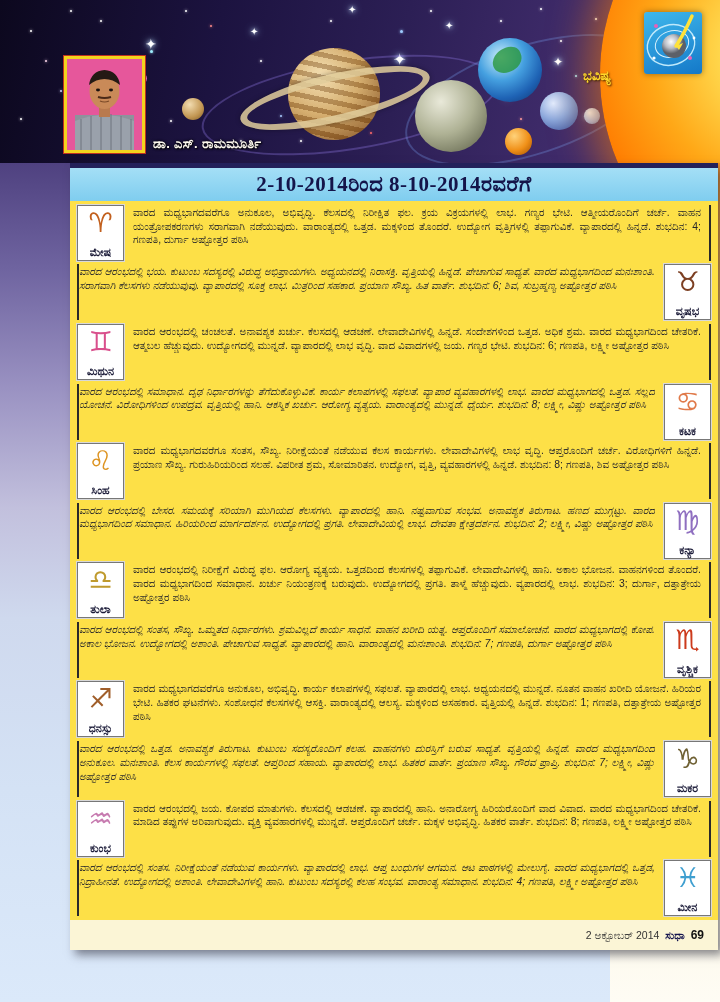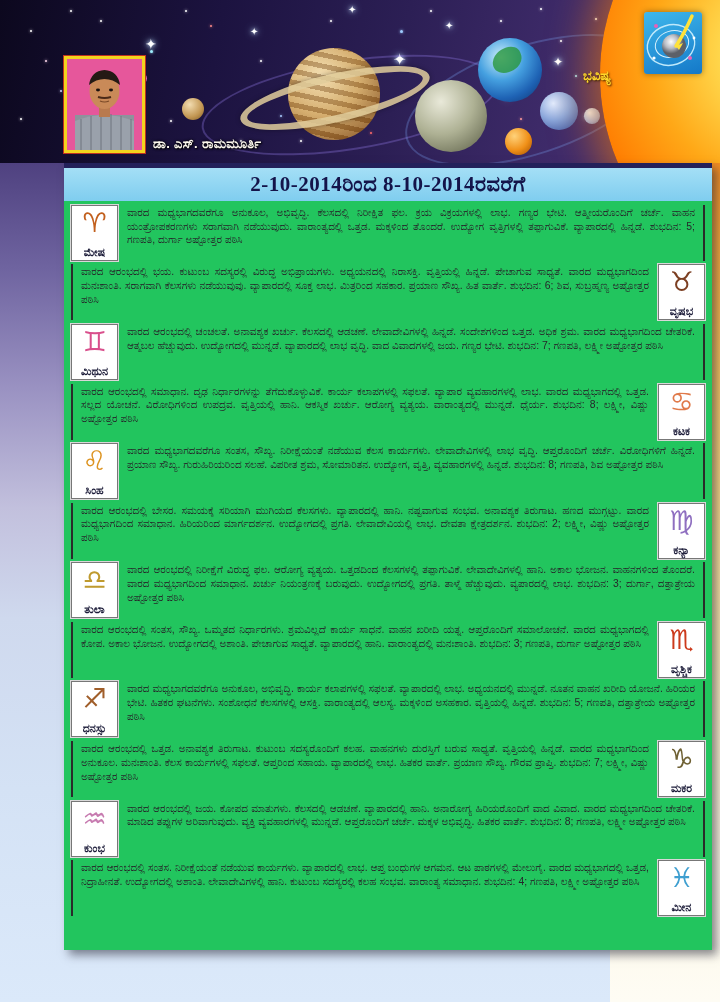--- a/index.html
+++ b/index.html
@@ -52,39 +52,39 @@
   .photo-frame svg { display:block; width:100%; height:100%; }
   .author-name { position:absolute; left:153px; top:136px; z-index:6; font-size:13px; font-weight:bold;
     color:#fdf8ee; text-shadow:1px 1px 2px #000,0 0 3px #000; letter-spacing:.3px; }
   .bhavishya { position:absolute; left:583px; top:68px; z-index:6; font-size:13px; font-weight:bold;
     color:#ffd82a; text-shadow:1px 1px 2px #402000; }
   .comet-badge { position:absolute; left:644px; top:12px; width:58px; height:62px; z-index:6;
     background:linear-gradient(160deg,#3fb8ec,#1478c8); border-radius:3px; box-shadow:0 0 6px rgba(0,0,0,.4); }
   .comet-badge svg { display:block; width:100%; height:100%; }
 
   
-  .panel { position:absolute; left:64px; top:163px; width:648px; height:787px; z-index:7;
-    background:#22c55e; box-shadow:5px 5px 9px rgba(40,40,55,.55); }
+  .panel { position:absolute; left:70px; top:163px; width:648px; height:787px; z-index:7;
+    background:#fde047; box-shadow:5px 5px 9px rgba(40,40,55,.55); }
   .title-bar { height:38px; border-top:5px solid #23215a;
     background:linear-gradient(to bottom,#a4dff6,#7fcdef);
     font-family:"Liberation Serif","DejaVu Serif",serif; font-weight:bold; font-size:21px;
     color:#14144a; text-align:center; line-height:32px; letter-spacing:.5px; }
   .rows { position:absolute; left:0; right:0; top:38px; bottom:30px; display:flex;
     flex-direction:column; justify-content:space-around; padding:2px 7px 2px 7px; }
   .row { display:flex; align-items:stretch; height:56px; }
   .sign-box { width:47px; flex:0 0 47px; display:flex; flex-direction:column;
     border:1px solid #777; box-shadow:0 0 0 1px #d8d8d8; background:#fff; }
   .sign-art { flex:1; text-align:center; font-size:27px; line-height:34px;
     font-family:"DejaVu Sans",sans-serif; }
   .sign-label { font-size:11px; font-weight:bold; text-align:center; color:#1b1b38; padding-bottom:1px;
     line-height:13px; }
   .sign-text { flex:1; font-size:10.4px; line-height:13.8px; color:#26262a; overflow:hidden;
     padding-top:1px; text-align:justify; }
   .row.icon-left .sign-text { margin-left:9px; padding-right:8px; border-right:2px solid #2a2a2a; }
-  .row.icon-right .sign-text { margin-right:9px; padding-left:8px; border-left:2px solid #2a2a2a; }
+  .row.icon-right .sign-text { margin-right:9px; border-left:2px solid #2a2a2a;font-style:italic; }
   .footer { position:absolute; left:0; right:0; bottom:0; height:30px; background:#fbf5d6;
     text-align:right; padding-right:14px; font-size:10.5px; line-height:30px; color:#333; }
   .footer .mag { font-weight:bold; color:#14144e; margin:0 3px; }
   .footer .pg { font-weight:bold; color:#111; font-size:12px; }
 </style>
 </head>
 <body>
 
 <div class="page">
   <div class="left-bg"></div>
@@ -191,35 +191,35 @@
   </div>
 
   <div class="panel">
     <div class="title-bar">2-10-2014ರಿಂದ 8-10-2014ರವರೆಗೆ</div>
     <div class="rows" id="rows">
         <div class="row icon-left">
           <div class="sign-box">
             <div class="sign-art" style="color: rgb(194, 96, 30);">♈</div>
             <div class="sign-label">ಮೇಷ</div>
           </div>
-          <div class="sign-text">ವಾರದ ಮಧ್ಯಭಾಗದವರೆಗೂ ಅನುಕೂಲ, ಅಭಿವೃದ್ಧಿ. ಕೆಲಸದಲ್ಲಿ ನಿರೀಕ್ಷಿತ ಫಲ. ಕ್ರಯ ವಿಕ್ರಯಗಳಲ್ಲಿ ಲಾಭ. ಗಣ್ಯರ ಭೇಟಿ. ಆತ್ಮೀಯರೊಂದಿಗೆ ಚರ್ಚೆ. ವಾಹನ ಯಂತ್ರೋಪಕರಣಗಳು ಸರಾಗವಾಗಿ ನಡೆಯುವುದು. ವಾರಾಂತ್ಯದಲ್ಲಿ ಒತ್ತಡ. ಮಕ್ಕಳಿಂದ ತೊಂದರೆ. ಉದ್ಯೋಗ ವೃತ್ತಿಗಳಲ್ಲಿ ತಪ್ಪಾಗುವಿಕೆ. ವ್ಯಾಪಾರದಲ್ಲಿ ಹಿನ್ನಡೆ. ಶುಭದಿನ: 5; ಗಣಪತಿ, ದುರ್ಗಾ ಅಷ್ಟೋತ್ತರ ಪಠಿಸಿ</div>
+          <div class="sign-text">ವಾರದ ಮಧ್ಯಭಾಗದವರೆಗೂ ಅನುಕೂಲ, ಅಭಿವೃದ್ಧಿ. ಕೆಲಸದಲ್ಲಿ ನಿರೀಕ್ಷಿತ ಫಲ. ಕ್ರಯ ವಿಕ್ರಯಗಳಲ್ಲಿ ಲಾಭ. ಗಣ್ಯರ ಭೇಟಿ. ಆತ್ಮೀಯರೊಂದಿಗೆ ಚರ್ಚೆ. ವಾಹನ ಯಂತ್ರೋಪಕರಣಗಳು ಸರಾಗವಾಗಿ ನಡೆಯುವುದು. ವಾರಾಂತ್ಯದಲ್ಲಿ ಒತ್ತಡ. ಮಕ್ಕಳಿಂದ ತೊಂದರೆ. ಉದ್ಯೋಗ ವೃತ್ತಿಗಳಲ್ಲಿ ತಪ್ಪಾಗುವಿಕೆ. ವ್ಯಾಪಾರದಲ್ಲಿ ಹಿನ್ನಡೆ. ಶುಭದಿನ: 4; ಗಣಪತಿ, ದುರ್ಗಾ ಅಷ್ಟೋತ್ತರ ಪಠಿಸಿ</div>
         </div>
         <div class="row icon-right">
           <div class="sign-text">ವಾರದ ಆರಂಭದಲ್ಲಿ ಭಯ. ಕುಟುಂಬ ಸದಸ್ಯರಲ್ಲಿ ವಿರುದ್ಧ ಅಭಿಪ್ರಾಯಗಳು. ಅಧ್ಯಯನದಲ್ಲಿ ನಿರಾಸಕ್ತಿ. ವೃತ್ತಿಯಲ್ಲಿ ಹಿನ್ನಡೆ. ಪೇಚಾಗುವ ಸಾಧ್ಯತೆ. ವಾರದ ಮಧ್ಯಭಾಗದಿಂದ ಮನಃಶಾಂತಿ. ಸರಾಗವಾಗಿ ಕೆಲಸಗಳು ನಡೆಯುವುವು. ವ್ಯಾಪಾರದಲ್ಲಿ ಸೂಕ್ತ ಲಾಭ. ಮಿತ್ರರಿಂದ ಸಹಕಾರ. ಪ್ರಯಾಣ ಸೌಖ್ಯ. ಹಿತ ವಾರ್ತೆ. ಶುಭದಿನ: 6; ಶಿವ, ಸುಬ್ರಹ್ಮಣ್ಯ ಅಷ್ಟೋತ್ತರ ಪಠಿಸಿ</div>
           <div class="sign-box">
             <div class="sign-art" style="color: rgb(124, 63, 34);">♉</div>
             <div class="sign-label">ವೃಷಭ</div>
           </div>
         </div>
         <div class="row icon-left">
           <div class="sign-box">
             <div class="sign-art" style="color: rgb(217, 79, 140);">♊</div>
             <div class="sign-label">ಮಿಥುನ</div>
           </div>
-          <div class="sign-text">ವಾರದ ಆರಂಭದಲ್ಲಿ ಚಂಚಲತೆ. ಅನಾವಶ್ಯಕ ಖರ್ಚು. ಕೆಲಸದಲ್ಲಿ ಆಡಚಣೆ. ಲೇವಾದೇವಿಗಳಲ್ಲಿ ಹಿನ್ನಡೆ. ಸಂದೇಶಗಳಿಂದ ಒತ್ತಡ. ಅಧಿಕ ಶ್ರಮ. ವಾರದ ಮಧ್ಯಭಾಗದಿಂದ ಚೇತರಿಕೆ. ಆತ್ಮಬಲ ಹೆಚ್ಚುವುದು. ಉದ್ಯೋಗದಲ್ಲಿ ಮುನ್ನಡೆ. ವ್ಯಾಪಾರದಲ್ಲಿ ಲಾಭ ವೃದ್ಧಿ. ವಾದ ವಿವಾದಗಳಲ್ಲಿ ಜಯ. ಗಣ್ಯರ ಭೇಟಿ. ಶುಭದಿನ: 7; ಗಣಪತಿ, ಲಕ್ಷ್ಮೀ ಅಷ್ಟೋತ್ತರ ಪಠಿಸಿ</div>
+          <div class="sign-text">ವಾರದ ಆರಂಭದಲ್ಲಿ ಚಂಚಲತೆ. ಅನಾವಶ್ಯಕ ಖರ್ಚು. ಕೆಲಸದಲ್ಲಿ ಆಡಚಣೆ. ಲೇವಾದೇವಿಗಳಲ್ಲಿ ಹಿನ್ನಡೆ. ಸಂದೇಶಗಳಿಂದ ಒತ್ತಡ. ಅಧಿಕ ಶ್ರಮ. ವಾರದ ಮಧ್ಯಭಾಗದಿಂದ ಚೇತರಿಕೆ. ಆತ್ಮಬಲ ಹೆಚ್ಚುವುದು. ಉದ್ಯೋಗದಲ್ಲಿ ಮುನ್ನಡೆ. ವ್ಯಾಪಾರದಲ್ಲಿ ಲಾಭ ವೃದ್ಧಿ. ವಾದ ವಿವಾದಗಳಲ್ಲಿ ಜಯ. ಗಣ್ಯರ ಭೇಟಿ. ಶುಭದಿನ: 6; ಗಣಪತಿ, ಲಕ್ಷ್ಮೀ ಅಷ್ಟೋತ್ತರ ಪಠಿಸಿ</div>
         </div>
         <div class="row icon-right">
           <div class="sign-text">ವಾರದ ಆರಂಭದಲ್ಲಿ ಸಮಾಧಾನ. ದೃಢ ನಿರ್ಧಾರಗಳನ್ನು ತೆಗೆದುಕೊಳ್ಳುವಿಕೆ. ಕಾರ್ಯ ಕಲಾಪಗಳಲ್ಲಿ ಸಫಲತೆ. ವ್ಯಾಪಾರ ವ್ಯವಹಾರಗಳಲ್ಲಿ ಲಾಭ. ವಾರದ ಮಧ್ಯಭಾಗದಲ್ಲಿ ಒತ್ತಡ. ಸಲ್ಲದ ಯೋಚನೆ. ವಿರೋಧಿಗಳಿಂದ ಉಪದ್ರವ. ವೃತ್ತಿಯಲ್ಲಿ ಹಾನಿ. ಆಕಸ್ಮಿಕ ಖರ್ಚು. ಆರೋಗ್ಯ ವ್ಯತ್ಯಯ. ವಾರಾಂತ್ಯದಲ್ಲಿ ಮುನ್ನಡೆ. ಧೈರ್ಯ. ಶುಭದಿನ: 8; ಲಕ್ಷ್ಮೀ, ವಿಷ್ಣು ಅಷ್ಟೋತ್ತರ ಪಠಿಸಿ</div>
           <div class="sign-box">
             <div class="sign-art" style="color: rgb(224, 122, 74);">♋</div>
             <div class="sign-label">ಕಟಕ</div>
           </div>
         </div>
         <div class="row icon-left">
           <div class="sign-box">
@@ -236,32 +236,32 @@
           </div>
         </div>
         <div class="row icon-left">
           <div class="sign-box">
             <div class="sign-art" style="color: rgb(191, 154, 46);">♎</div>
             <div class="sign-label">ತುಲಾ</div>
           </div>
           <div class="sign-text">ವಾರದ ಆರಂಭದಲ್ಲಿ ನಿರೀಕ್ಷೆಗೆ ವಿರುದ್ಧ ಫಲ. ಆರೋಗ್ಯ ವ್ಯತ್ಯಯ. ಒತ್ತಡದಿಂದ ಕೆಲಸಗಳಲ್ಲಿ ತಪ್ಪಾಗುವಿಕೆ. ಲೇವಾದೇವಿಗಳಲ್ಲಿ ಹಾನಿ. ಅಕಾಲ ಭೋಜನ. ವಾಹನಗಳಿಂದ ತೊಂದರೆ. ವಾರದ ಮಧ್ಯಭಾಗದಿಂದ ಸಮಾಧಾನ. ಖರ್ಚು ನಿಯಂತ್ರಣಕ್ಕೆ ಬರುವುದು. ಉದ್ಯೋಗದಲ್ಲಿ ಪ್ರಗತಿ. ತಾಳ್ಮೆ ಹೆಚ್ಚುವುದು. ವ್ಯಪಾರದಲ್ಲಿ ಲಾಭ. ಶುಭದಿನ: 3; ದುರ್ಗಾ, ದತ್ತಾತ್ರೇಯ ಅಷ್ಟೋತ್ತರ ಪಠಿಸಿ</div>
         </div>
         <div class="row icon-right">
-          <div class="sign-text">ವಾರದ ಆರಂಭದಲ್ಲಿ ಸಂತಸ, ಸೌಖ್ಯ. ಒಮ್ಮತದ ನಿರ್ಧಾರಗಳು. ಶ್ರಮವಿಲ್ಲದೆ ಕಾರ್ಯ ಸಾಧನೆ. ವಾಹನ ಖರೀದಿ ಯತ್ನ. ಆಪ್ತರೊಂದಿಗೆ ಸಮಾಲೋಚನೆ. ವಾರದ ಮಧ್ಯಭಾಗದಲ್ಲಿ ಕೋಪ. ಅಕಾಲ ಭೋಜನ. ಉದ್ಯೋಗದಲ್ಲಿ ಅಶಾಂತಿ. ಪೇಚಾಗುವ ಸಾಧ್ಯತೆ. ವ್ಯಾಪಾರದಲ್ಲಿ ಹಾನಿ. ವಾರಾಂತ್ಯದಲ್ಲಿ ಮನಃಶಾಂತಿ. ಶುಭದಿನ: 3; ಗಣಪತಿ, ದುರ್ಗಾ ಅಷ್ಟೋತ್ತರ ಪಠಿಸಿ</div>
+          <div class="sign-text">ವಾರದ ಆರಂಭದಲ್ಲಿ ಸಂತಸ, ಸೌಖ್ಯ. ಒಮ್ಮತದ ನಿರ್ಧಾರಗಳು. ಶ್ರಮವಿಲ್ಲದೆ ಕಾರ್ಯ ಸಾಧನೆ. ವಾಹನ ಖರೀದಿ ಯತ್ನ. ಆಪ್ತರೊಂದಿಗೆ ಸಮಾಲೋಚನೆ. ವಾರದ ಮಧ್ಯಭಾಗದಲ್ಲಿ ಕೋಪ. ಅಕಾಲ ಭೋಜನ. ಉದ್ಯೋಗದಲ್ಲಿ ಅಶಾಂತಿ. ಪೇಚಾಗುವ ಸಾಧ್ಯತೆ. ವ್ಯಾಪಾರದಲ್ಲಿ ಹಾನಿ. ವಾರಾಂತ್ಯದಲ್ಲಿ ಮನಃಶಾಂತಿ. ಶುಭದಿನ: 7; ಗಣಪತಿ, ದುರ್ಗಾ ಅಷ್ಟೋತ್ತರ ಪಠಿಸಿ</div>
           <div class="sign-box">
             <div class="sign-art" style="color: rgb(204, 58, 28);">♏</div>
             <div class="sign-label">ವೃಶ್ಚಿಕ</div>
           </div>
         </div>
         <div class="row icon-left">
           <div class="sign-box">
             <div class="sign-art" style="color: rgb(160, 94, 42);">♐</div>
             <div class="sign-label">ಧನಸ್ಸು</div>
           </div>
-          <div class="sign-text">ವಾರದ ಮಧ್ಯಭಾಗದವರೆಗೂ ಅನುಕೂಲ, ಅಭಿವೃದ್ಧಿ. ಕಾರ್ಯ ಕಲಾಪಗಳಲ್ಲಿ ಸಫಲತೆ. ವ್ಯಾಪಾರದಲ್ಲಿ ಲಾಭ. ಅಧ್ಯಯನದಲ್ಲಿ ಮುನ್ನಡೆ. ನೂತನ ವಾಹನ ಖರೀದಿ ಯೋಜನೆ. ಹಿರಿಯರ ಭೇಟಿ. ಹಿತಕರ ಘಟನೆಗಳು. ಸಂಶೋಧನೆ ಕೆಲಸಗಳಲ್ಲಿ ಆಸಕ್ತಿ. ವಾರಾಂತ್ಯದಲ್ಲಿ ಆಲಸ್ಯ. ಮಕ್ಕಳಿಂದ ಅಸಹಕಾರ. ವೃತ್ತಿಯಲ್ಲಿ ಹಿನ್ನಡೆ. ಶುಭದಿನ: 5; ಗಣಪತಿ, ದತ್ತಾತ್ರೇಯ ಅಷ್ಟೋತ್ತರ ಪಠಿಸಿ</div>
+          <div class="sign-text">ವಾರದ ಮಧ್ಯಭಾಗದವರೆಗೂ ಅನುಕೂಲ, ಅಭಿವೃದ್ಧಿ. ಕಾರ್ಯ ಕಲಾಪಗಳಲ್ಲಿ ಸಫಲತೆ. ವ್ಯಾಪಾರದಲ್ಲಿ ಲಾಭ. ಅಧ್ಯಯನದಲ್ಲಿ ಮುನ್ನಡೆ. ನೂತನ ವಾಹನ ಖರೀದಿ ಯೋಜನೆ. ಹಿರಿಯರ ಭೇಟಿ. ಹಿತಕರ ಘಟನೆಗಳು. ಸಂಶೋಧನೆ ಕೆಲಸಗಳಲ್ಲಿ ಆಸಕ್ತಿ. ವಾರಾಂತ್ಯದಲ್ಲಿ ಆಲಸ್ಯ. ಮಕ್ಕಳಿಂದ ಅಸಹಕಾರ. ವೃತ್ತಿಯಲ್ಲಿ ಹಿನ್ನಡೆ. ಶುಭದಿನ: 1; ಗಣಪತಿ, ದತ್ತಾತ್ರೇಯ ಅಷ್ಟೋತ್ತರ ಪಠಿಸಿ</div>
         </div>
         <div class="row icon-right">
           <div class="sign-text">ವಾರದ ಆರಂಭದಲ್ಲಿ ಒತ್ತಡ. ಅನಾವಶ್ಯಕ ತಿರುಗಾಟ. ಕುಟುಂಬ ಸದಸ್ಯರೊಂದಿಗೆ ಕಲಹ. ವಾಹನಗಳು ದುರಸ್ತಿಗೆ ಬರುವ ಸಾಧ್ಯತೆ. ವೃತ್ತಿಯಲ್ಲಿ ಹಿನ್ನಡೆ. ವಾರದ ಮಧ್ಯಭಾಗದಿಂದ ಅನುಕೂಲ. ಮನಃಶಾಂತಿ. ಕೆಲಸ ಕಾರ್ಯಗಳಲ್ಲಿ ಸಫಲತೆ. ಆಪ್ತರಿಂದ ಸಹಾಯ. ವ್ಯಾಪಾರದಲ್ಲಿ ಲಾಭ. ಹಿತಕರ ವಾರ್ತೆ. ಪ್ರಯಾಣ ಸೌಖ್ಯ. ಗೌರವ ಪ್ರಾಪ್ತಿ. ಶುಭದಿನ: 7; ಲಕ್ಷ್ಮೀ, ವಿಷ್ಣು ಅಷ್ಟೋತ್ತರ ಪಠಿಸಿ</div>
           <div class="sign-box">
             <div class="sign-art" style="color: rgb(111, 97, 52);">♑</div>
             <div class="sign-label">ಮಕರ</div>
           </div>
         </div>
         <div class="row icon-left">
           <div class="sign-box">
@@ -271,14 +271,19 @@
           <div class="sign-text">ವಾರದ ಆರಂಭದಲ್ಲಿ ಜಯ. ಕೋಪದ ಮಾತುಗಳು. ಕೆಲಸದಲ್ಲಿ ಆಡಚಣೆ. ವ್ಯಾಪಾರದಲ್ಲಿ ಹಾನಿ. ಅನಾರೋಗ್ಯ ಹಿರಿಯರೊಂದಿಗೆ ವಾದ ವಿವಾದ. ವಾರದ ಮಧ್ಯಭಾಗದಿಂದ ಚೇತರಿಕೆ. ಮಾಡಿದ ತಪ್ಪುಗಳ ಅರಿವಾಗುವುದು. ವ್ಯಕ್ತಿ ವ್ಯವಹಾರಗಳಲ್ಲಿ ಮುನ್ನಡೆ. ಆಪ್ತರೊಂದಿಗೆ ಚರ್ಚೆ. ಮಕ್ಕಳ ಅಭಿವೃದ್ಧಿ. ಹಿತಕರ ವಾರ್ತೆ. ಶುಭದಿನ: 8; ಗಣಪತಿ, ಲಕ್ಷ್ಮೀ ಅಷ್ಟೋತ್ತರ ಪಠಿಸಿ</div>
         </div>
         <div class="row icon-right">
           <div class="sign-text">ವಾರದ ಆರಂಭದಲ್ಲಿ ಸಂತಸ. ನಿರೀಕ್ಷೆಯಂತೆ ನಡೆಯುವ ಕಾರ್ಯಗಳು. ವ್ಯಾಪಾರದಲ್ಲಿ ಲಾಭ. ಆಪ್ತ ಬಂಧುಗಳ ಆಗಮನ. ಆಟ ಪಾಠಗಳಲ್ಲಿ ಮೇಲುಗೈ. ವಾರದ ಮಧ್ಯಭಾಗದಲ್ಲಿ ಒತ್ತಡ, ನಿದ್ರಾಹೀನತೆ. ಉದ್ಯೋಗದಲ್ಲಿ ಅಶಾಂತಿ. ಲೇವಾದೇವಿಗಳಲ್ಲಿ ಹಾನಿ. ಕುಟುಂಬ ಸದಸ್ಯರಲ್ಲಿ ಕಲಹ ಸಂಭವ. ವಾರಾಂತ್ಯ ಸಮಾಧಾನ. ಶುಭದಿನ: 4; ಗಣಪತಿ, ಲಕ್ಷ್ಮೀ ಅಷ್ಟೋತ್ತರ ಪಠಿಸಿ</div>
           <div class="sign-box">
             <div class="sign-art" style="color: rgb(63, 159, 208);">♓</div>
             <div class="sign-label">ಮೀನ</div>
           </div>
         </div>
       </div>
+    <div class="footer">
+      <span>2 ಅಕ್ಟೋಬರ್ 2014</span>
+      <span class="mag">ಸುಧಾ</span>
+      <span class="pg">69</span>
+    </div>
   </div>
 </div>
 
 </body></html>

